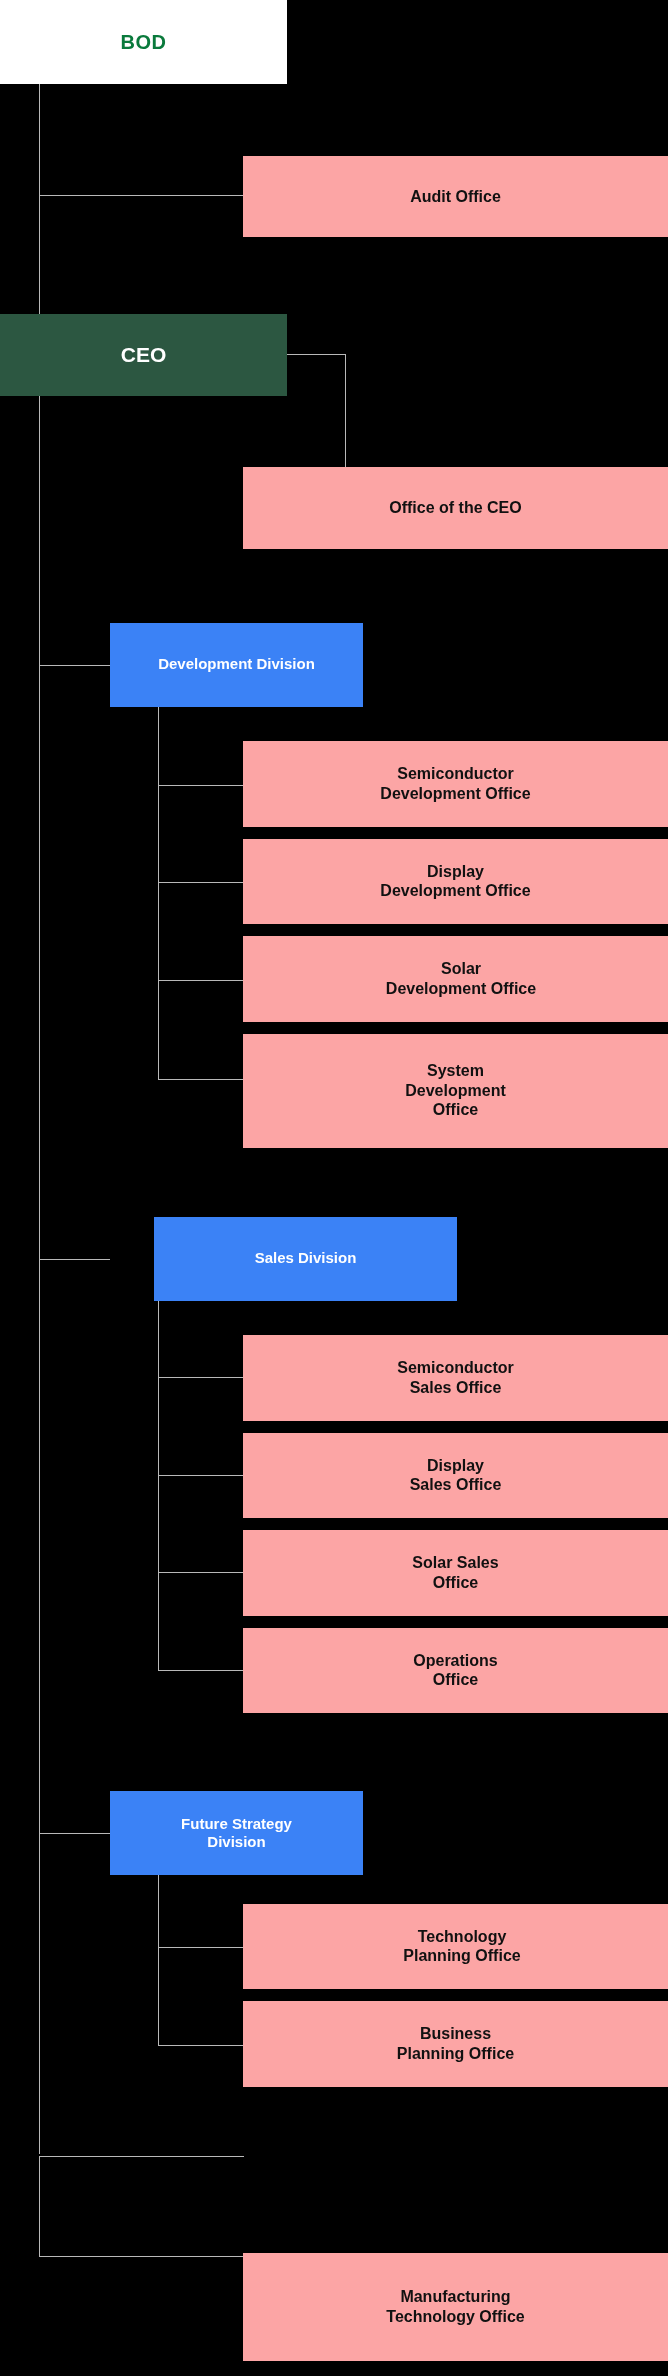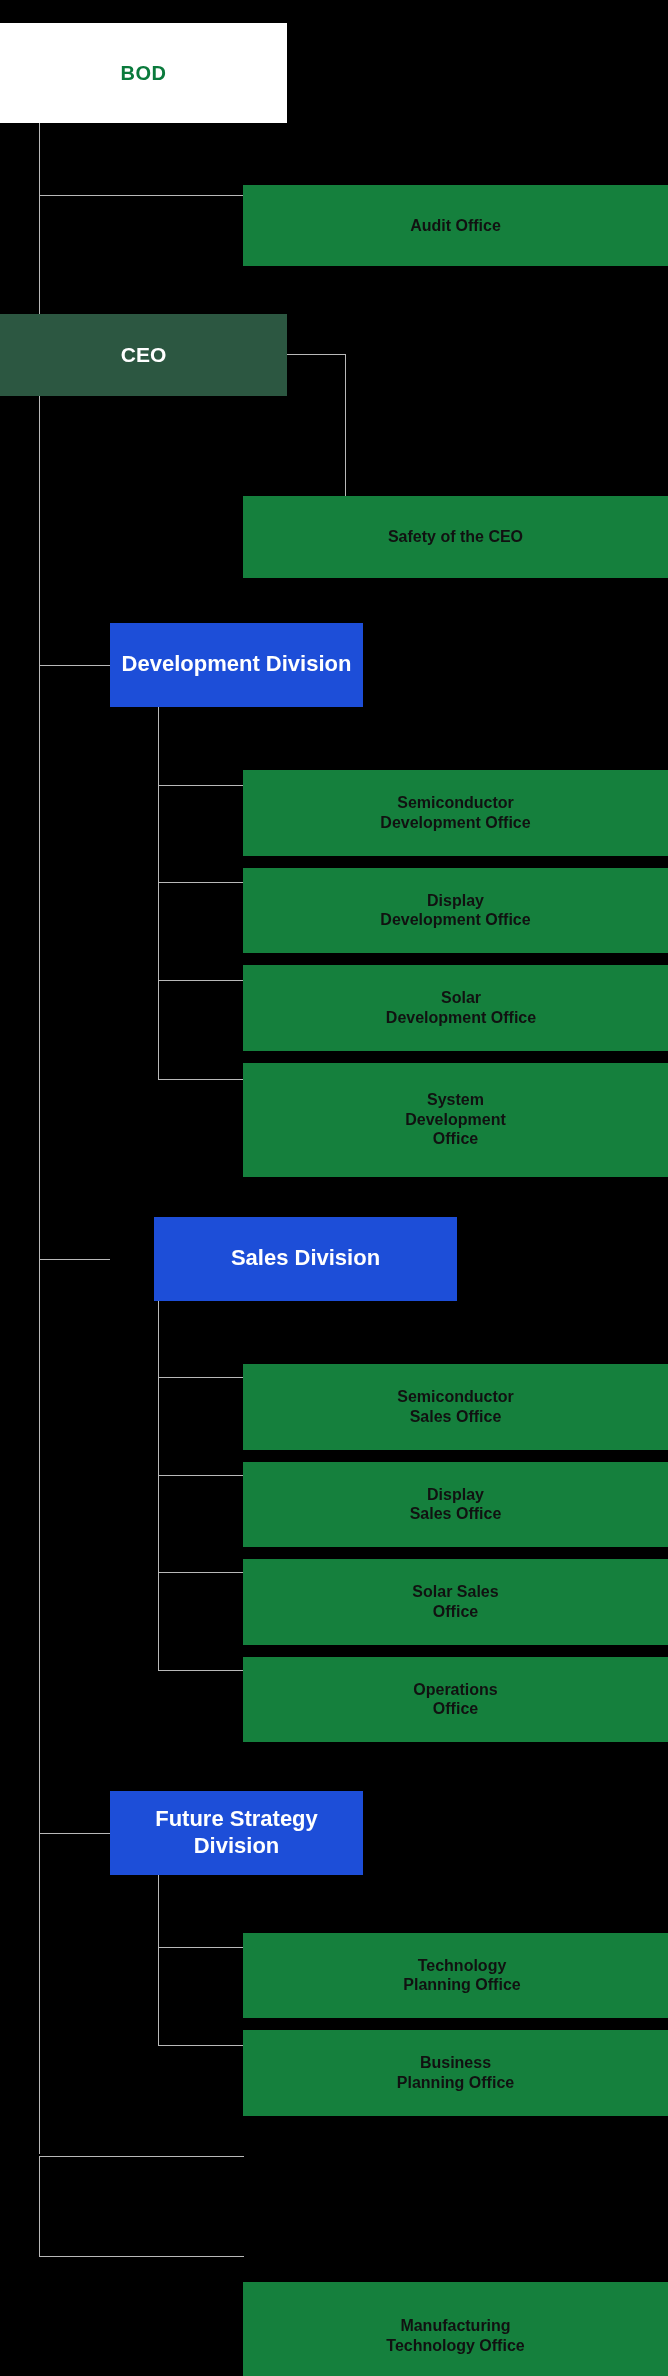--- a/index.html
+++ b/index.html
@@ -35,32 +35,31 @@
     z-index: 2;
   }
   .node-label {
     display: block;
     width: 100%;
     white-space: pre-line;
   }
 
   
   .n-office {
-    background: #15803d;
+    background: #fca5a5;
     color: #111111;
     font-weight: bold;
     font-size: 16px;
-    margin-top: 29px;
   }
   
   .n-division {
-    background: #1d4ed8;
+    background: #3b82f6;
     color: #ffffff;
     font-weight: bold;
-    font-size: 22px;
+    font-size: 15px;
   }
   
   .n-root {
     background: #ffffff;
     color: #0a7a3c;
     font-weight: bold;
     font-size: 20px;
     letter-spacing: 0.5px;
   }
   
@@ -103,34 +102,34 @@
   <div class="conn conn-v" style="left: 158px; top: 1299px; height: 372px;"></div>
   <div class="conn conn-h" style="left: 158px; top: 1377px; width: 86px;"></div>
   <div class="conn conn-h" style="left: 158px; top: 1474.5px; width: 86px;"></div>
   <div class="conn conn-h" style="left: 158px; top: 1572px; width: 86px;"></div>
   <div class="conn conn-h" style="left: 158px; top: 1669.5px; width: 86px;"></div>
 
   <div class="conn conn-v" style="left: 158px; top: 1875px; height: 169.5px;"></div>
   <div class="conn conn-h" style="left: 158px; top: 1947px; width: 86px;"></div>
   <div class="conn conn-h" style="left: 158px; top: 2044.5px; width: 86px;"></div>
 
-  <div class="node n-root" style="left: 0px; top: 0px; width: 287px; height: 100px; margin-top: 23px;">
+  <div class="node n-root" style="left: 0px; top: 0px; width: 287px; height: 84px;">
     <span class="node-label">BOD</span>
   </div>
 
   <div class="node n-office" style="left: 243px; top: 156px; width: 425px; height: 81px;">
     <span class="node-label">Audit Office</span>
   </div>
 
   <div class="node n-ceo" style="left: 0px; top: 313.5px; width: 287px; height: 82.5px; justify-content: center;">
     <span class="node-label">CEO</span>
   </div>
 
   <div class="node n-office" style="left: 243px; top: 466.5px; width: 425px; height: 82.5px;">
-    <span class="node-label">Safety of the CEO</span>
+    <span class="node-label">Office of the CEO</span>
   </div>
 
   <div class="node n-division" style="left: 110px; top: 622.5px; width: 253px; height: 84px;">
     <span class="node-label">Development Division</span>
   </div>
 
   <div class="node n-office" style="left: 243px; top: 741px; width: 425px; height: 85.5px;">
     <span class="node-label">Semiconductor
 Development Office</span>
   </div>

